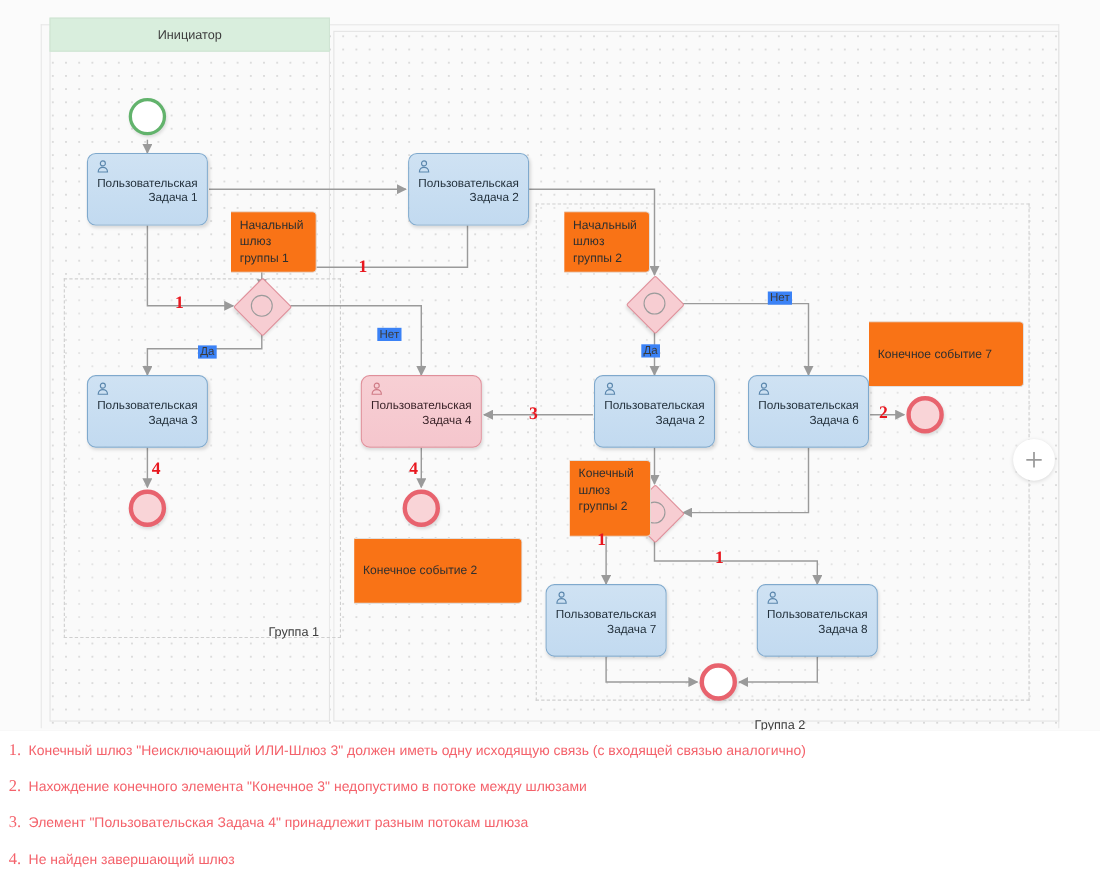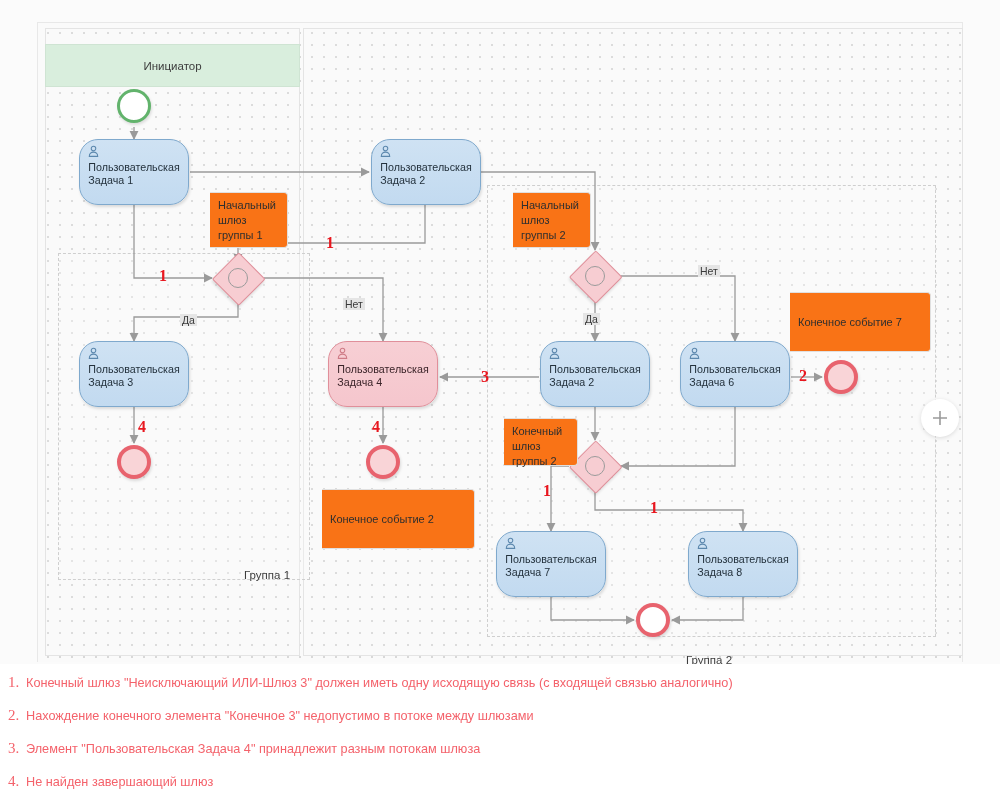--- a/index.html
+++ b/index.html
@@ -50,28 +50,28 @@
     background:rgba(250,250,250,0.25);
   }
   .group-label{
     position:absolute;font-size:11.5px;color:#3d3d3d;white-space:nowrap;
   }
 
   
   .task{
     position:absolute;width:110px;height:66px;
     box-sizing:border-box;
-    border-radius:19px;
+    border-radius:8px;
     border:1.4px solid #7fa9cd;
     background:linear-gradient(180deg,#cfe2f3 0%,#c2daf0 100%);
     box-shadow:1px 2px 3px rgba(0,0,0,0.13);
     color:#23313c;
     font-size:10.7px;
     line-height:13px;
-    text-align:left;
+    text-align:right;
     display:flex;align-items:center;justify-content:center;
     padding:6px 3px 2px 3px;
   }
   .task.err{
     border-color:#e08f9a;
     background:linear-gradient(180deg,#f7cfd4 0%,#f5c6cd 100%);
     color:#3a2328;
   }
   .task .tlabel{display:block;}
   .person-icon{
@@ -126,21 +126,21 @@
     padding:5px 8px 4px 8px;
     white-space:pre-line;
   }
   .note.center{display:flex;align-items:center;}
 
   
   #wires{position:absolute;left:0;top:0;width:1000px;height:664px;pointer-events:none;}
 
   .edge-label{
     position:absolute;font-size:10.5px;color:#3a3a3a;white-space:nowrap;
-    background:#e5e5e5;padding:0 2px;
+    background:#3b82f6;padding:0 2px;
   }
   .err-num{
     position:absolute;
     font-family:"Liberation Serif", serif;
     font-weight:bold;font-size:16px;color:#e8171f;
     white-space:nowrap;
   }
 
   
   #plus-btn{
@@ -177,21 +177,21 @@
 </head>
 <body>
 
 <div id="canvas-wrap">
 
   <div id="dotgrid"></div>
 
   <div class="lane" style="left:45px;top:28px;width:255px;height:628px;"></div>
   <div class="lane" style="left:303px;top:28px;width:660px;height:628px;"></div>
 
-  <div class="lane-head initiator" style="left:45px;top:44px;width:255px;height:43px;">
+  <div class="lane-head initiator" style="left:45px;top:16px;width:255px;height:31px;">
     <span>Инициатор</span>
   </div>
 
   <div class="group-box" style="left:58px;top:253px;width:252px;height:327px;"></div>
   <div class="group-label" style="left:244px;top:569px;">Группа 1</div>
 
   <div class="group-box" style="left:487px;top:185px;width:449px;height:452px;"></div>
   <div class="group-label" style="left:686px;top:626px;margin-top:28px;">Группа 2</div>
 
   <svg id="wires" viewBox="0 0 1000 664" width="1000" height="664">
@@ -357,21 +357,21 @@
   <div class="event end" style="left:366px;top:445px;"></div>
   <div class="event end" style="left:824px;top:360px;"></div>
   <div class="event end white" style="left:636px;top:603px;"></div>
 
   <div class="note" style="left:210px;top:192px;width:78px;height:56px;">Начальный
 шлюз
 группы 1</div>
   <div class="note" style="left:513px;top:192px;width:78px;height:56px;">Начальный
 шлюз
 группы 2</div>
-  <div class="note" style="left:504px;top:418px;width:74px;height:48px;">Конечный
+  <div class="note" style="left:518px;top:418px;width:74px;height:70px;">Конечный
 шлюз
 группы 2</div>
 
   <div class="note center" style="left:322px;top:489px;width:153px;height:60px;">Конечное событие 2</div>
   <div class="note center" style="left:790px;top:292px;width:141px;height:60px;">Конечное событие 7</div>
 
   <div class="edge-label" style="left:343px;top:298px;">Нет</div>
   <div class="edge-label" style="left:180px;top:314px;">Да</div>
   <div class="edge-label" style="left:698px;top:265px;">Нет</div>
   <div class="edge-label" style="left:583px;top:313px;">Да</div>

